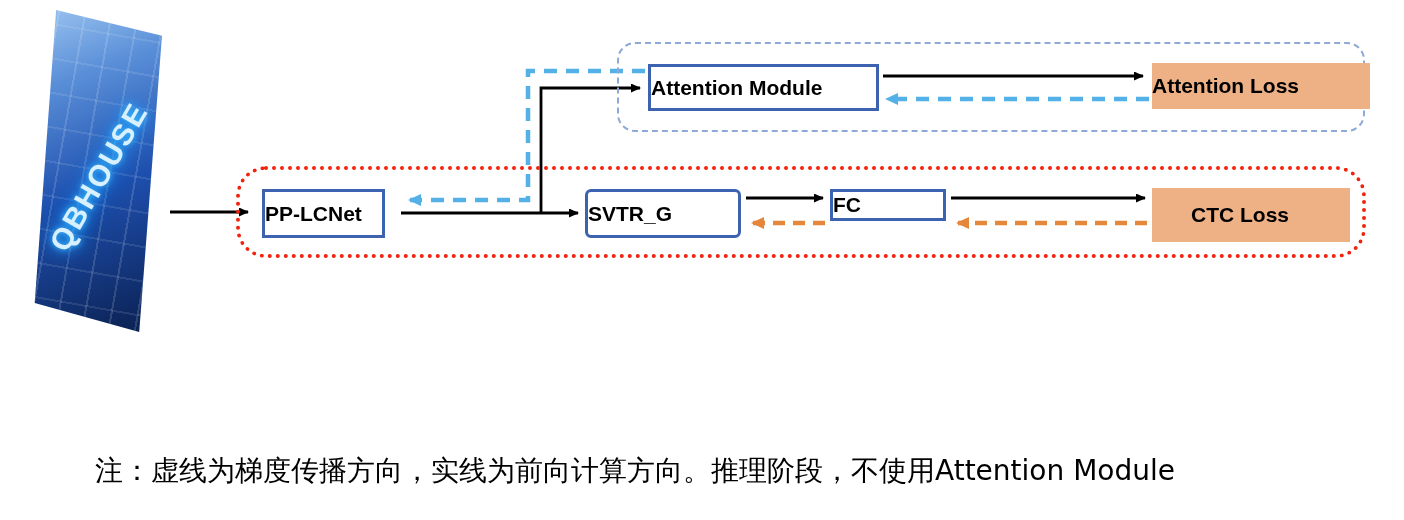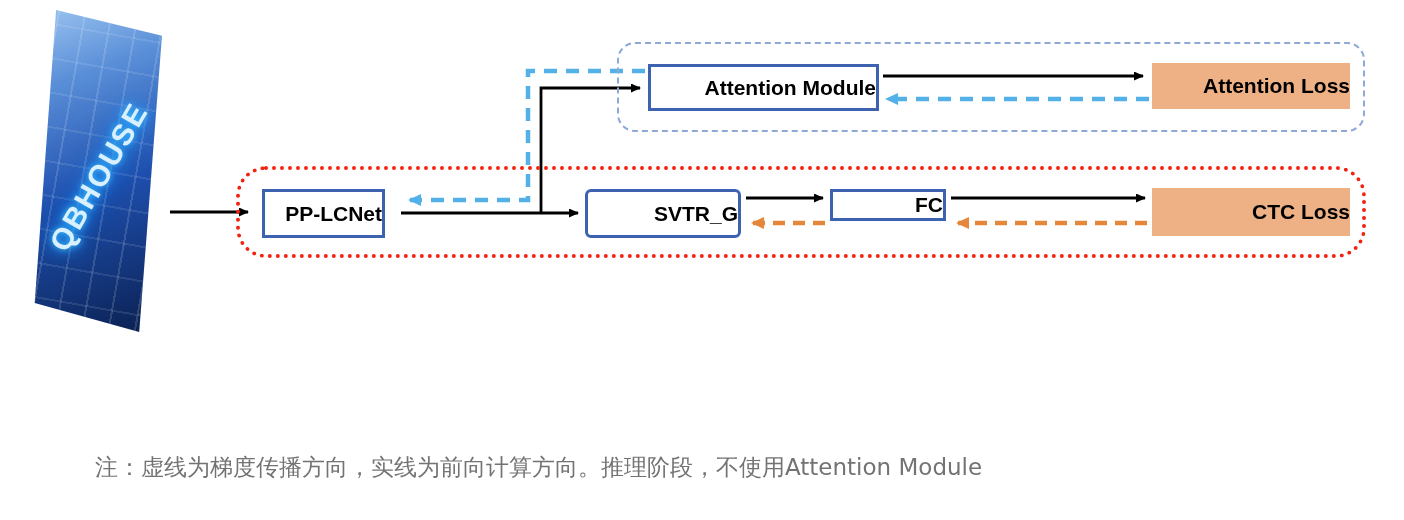--- a/index.html
+++ b/index.html
@@ -37,34 +37,34 @@
     border: 4px dotted #f2220f;
     border-radius: 30px;
     box-sizing: border-box;
   }
   
   .node {
     position: absolute;
     box-sizing: border-box;
     display: flex;
     align-items: center;
-    justify-content: flex-end;
+    justify-content: flex-start;
     font-weight: bold;
     font-size: 21px;
     color: #000;
     background: #ffffff;
   }
   .node.blue-border { border: 3px solid #3d63b0; }
   .node.orange-fill { background: #edb185; border: none; }
   .node-pplcnet   { left: 262px; top: 189px; width: 123px; height: 49px; }
   .node-svtrg     { left: 585px; top: 189px; width: 156px; height: 49px; border-radius: 6px; }
   .node-fc        { left: 830px; top: 189px; width: 116px; height: 32px; }
-  .node-ctcloss   { left: 1152px; top: 188px; width: 198px; height: 48px; }
+  .node-ctcloss   { left: 1152px; top: 188px; width: 198px; height: 54px; padding-left: 39px; }
   .node-attmod    { left: 648px; top: 64px;  width: 231px; height: 47px; }
-  .node-attloss   { left: 1152px; top: 63px; width: 198px; height: 46px; }
+  .node-attloss   { left: 1152px; top: 63px; width: 218px; height: 46px; }
   
   .photo {
     position: absolute;
     left: 32px; top: 10px;
     width: 134px; height: 322px;
   }
   .photo-inner {
     position: absolute;
     inset: 0;
     clip-path: polygon(18% 0%, 97% 8%, 80% 100%, 2% 91%);
@@ -81,22 +81,22 @@
     font-weight: bold;
     letter-spacing: 2px;
     color: #d8f0ff;
     text-shadow: 0 0 6px #3ec6ff, 0 0 14px #1e90ff, 0 0 22px #1e90ff;
     white-space: nowrap;
   }
   
   .caption {
     position: absolute;
     left: 95px; top: 452px;
-    font-size: 23px;
-    color: #737373;
+    font-size: 28px;
+    color: #000000;
     font-family: "DejaVu Sans", "Liberation Sans", sans-serif;
   }
 </style>
 </head>
 <body>
 
 <div class="stage">
 
   <div class="photo">
     <div class="photo-inner">

